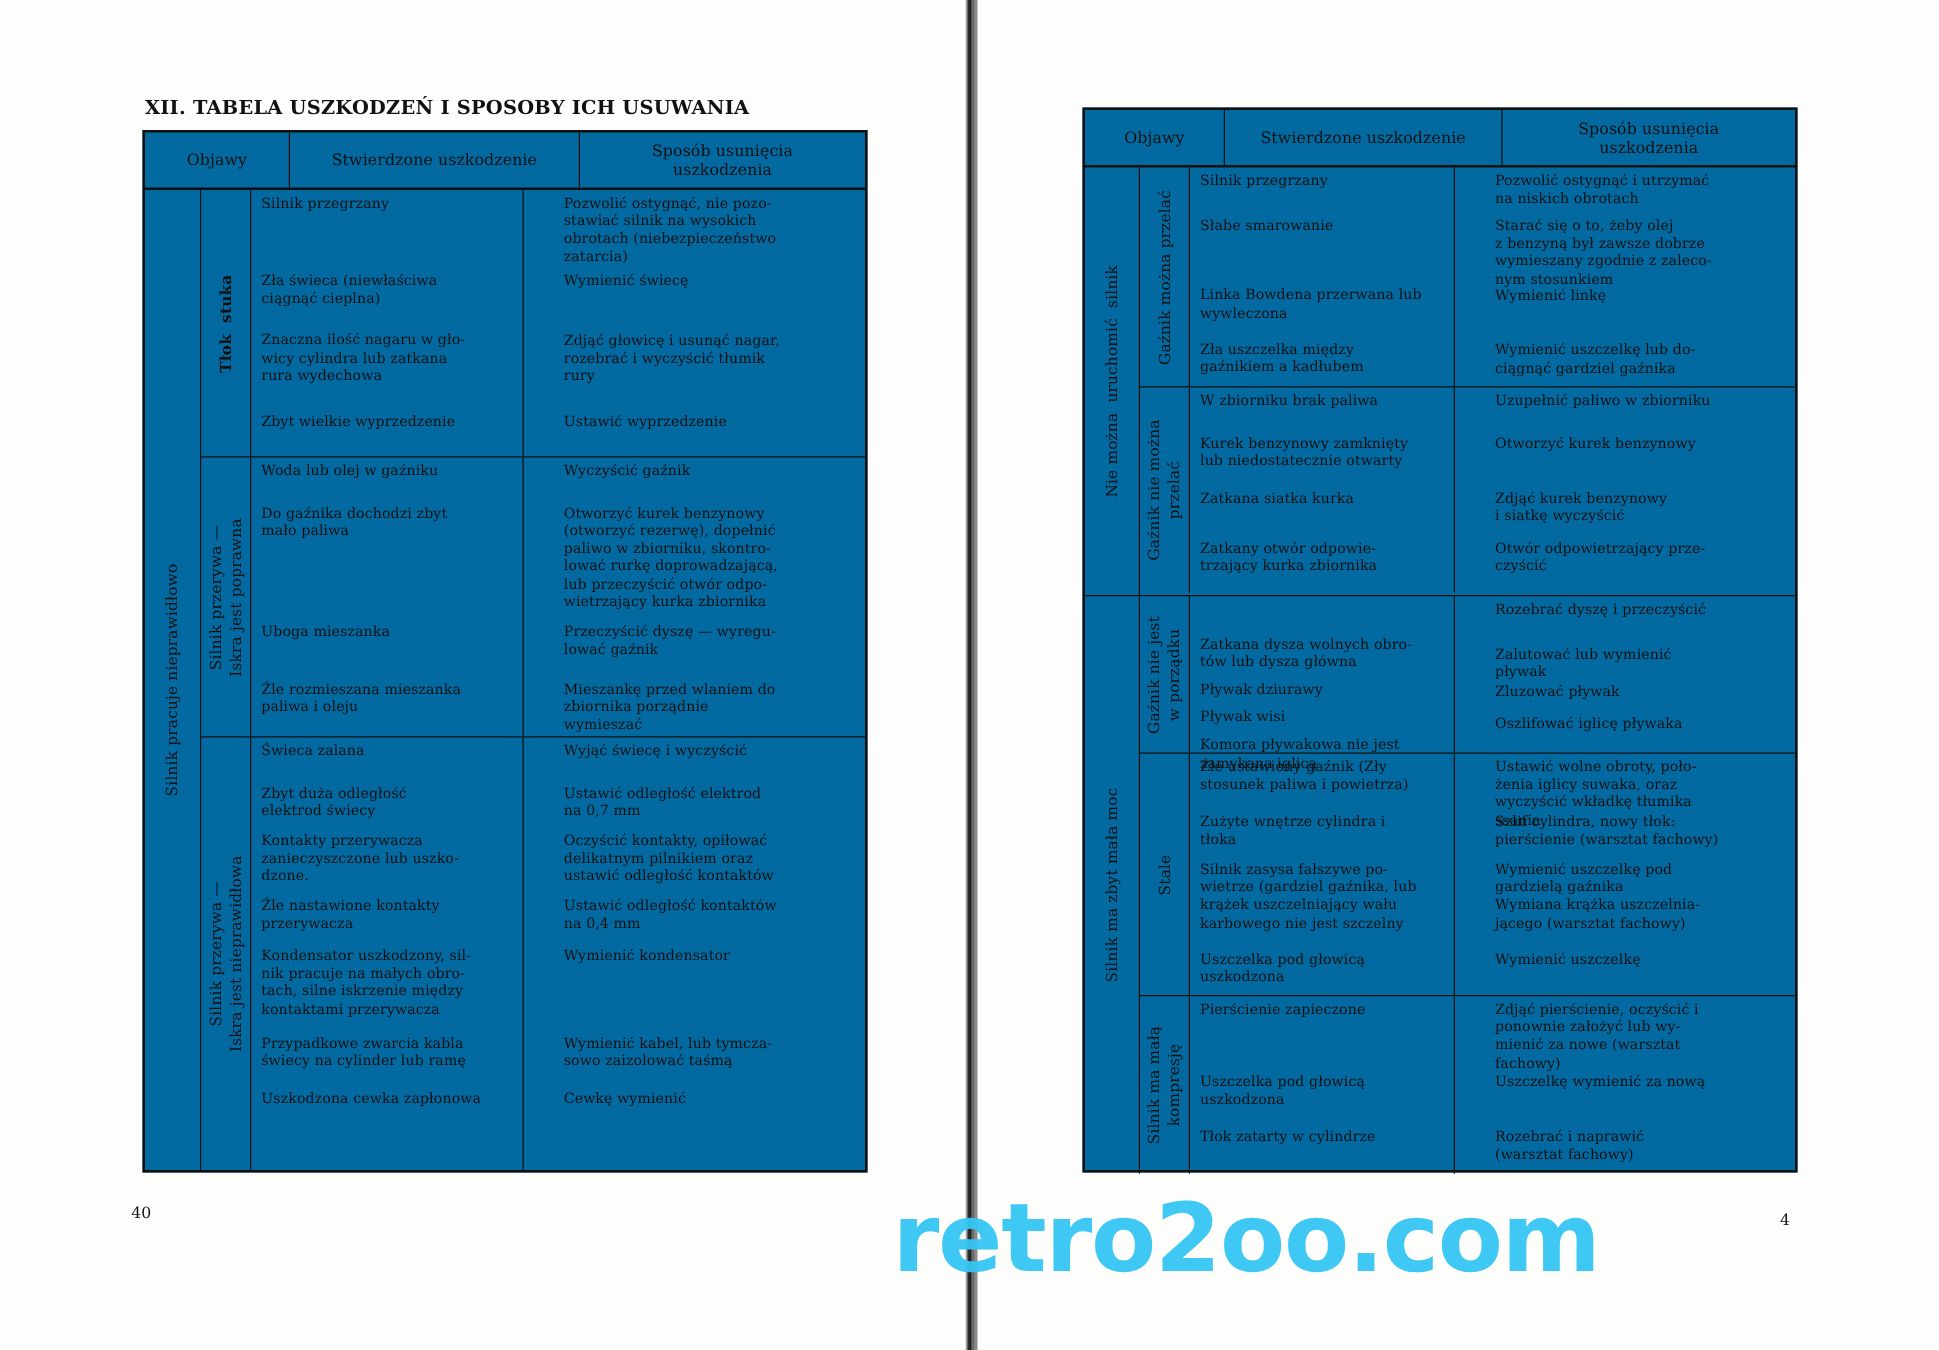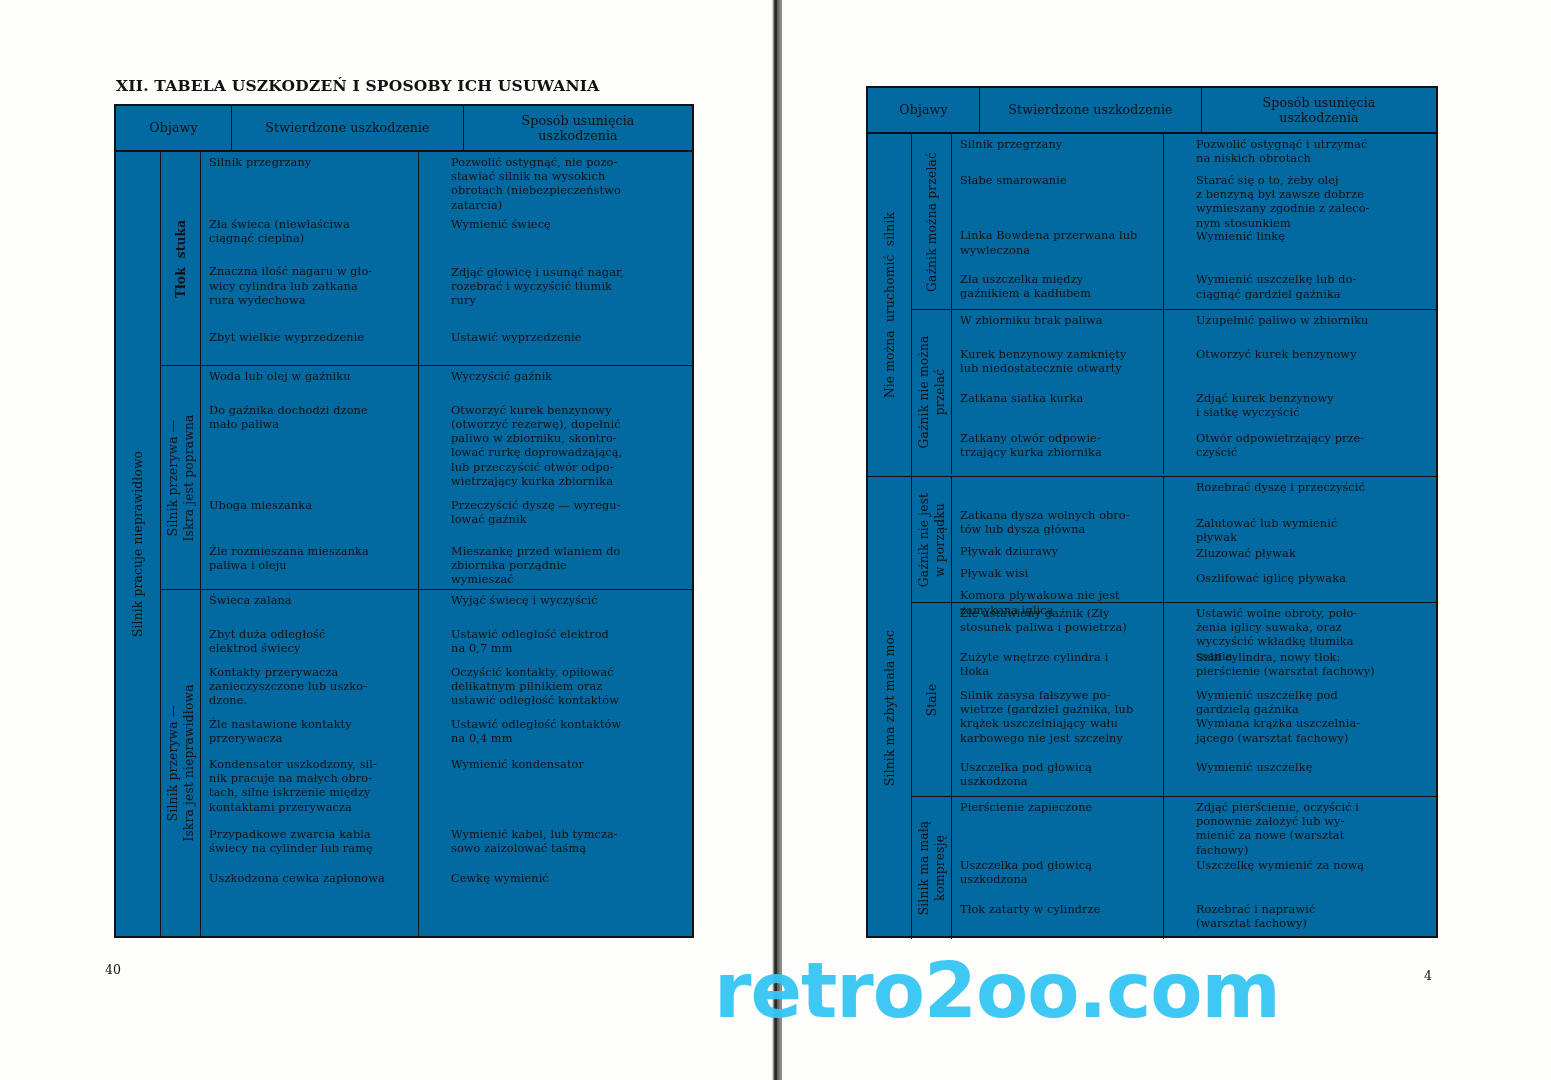--- a/index.html
+++ b/index.html
@@ -193,21 +193,21 @@
       </div>
 
       <div class="band hsep" style="height:224px;">
         <div class="vcell" style="width:40px;">
           <span class="vtext">Silnik przerywa —
 Iskra jest poprawna</span>
         </div>
         <div class="pair">
           <div class="col-mid stack" style="width:218px;">
             <div class="item" style="height:34px;white-space:pre-line;">Woda lub olej w gaźniku</div>
-            <div class="item" style="height:96px;white-space:pre-line;">Do gaźnika dochodzi dzone
+            <div class="item" style="height:96px;white-space:pre-line;">Do gaźnika dochodzi zbyt
 mało paliwa</div>
             <div class="item" style="height:46px;white-space:pre-line;">Uboga mieszanka</div>
             <div class="item" style="height:48px;white-space:pre-line;">Źle rozmieszana mieszanka
 paliwa i oleju</div>
           </div>
           <div class="col-right stack" style="width:273px;">
             <div class="item" style="height:34px;white-space:pre-line;">Wyczyścić gaźnik</div>
             <div class="item" style="height:96px;white-space:pre-line;">Otworzyć kurek benzynowy
 (otworzyć rezerwę), dopełnić
 paliwo w zbiorniku, skontro-

